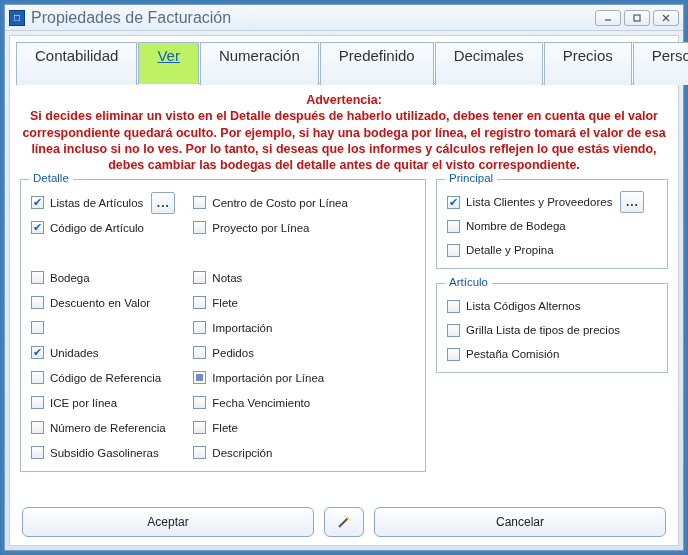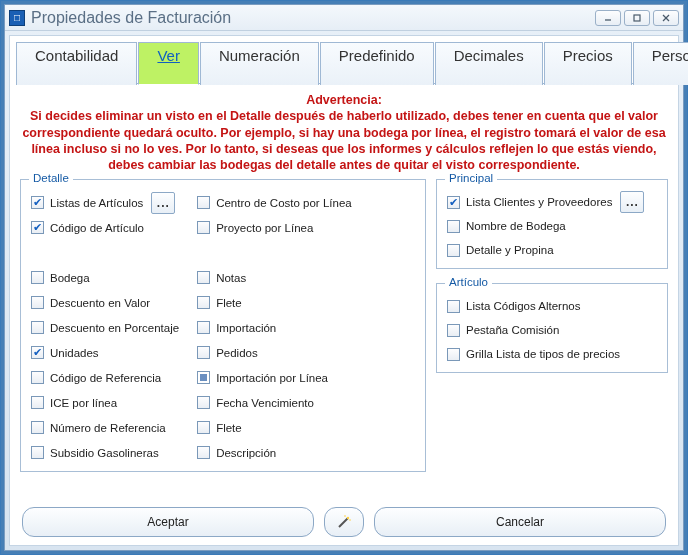--- a/index.html
+++ b/index.html
@@ -171,21 +171,21 @@
     margin-top: auto;
     padding: 10px 6px 2px 6px;
     display: flex;
     align-items: center;
     gap: 10px;
   }
   .btn {
     height: 30px;
     border: 1px solid #8ca8c6;
     background: linear-gradient(to bottom,#fdfeff,#e8eff6);
-    border-radius: 12px;
+    border-radius: 6px;
     cursor: pointer;
     display: inline-flex;
     align-items: center;
     justify-content: center;
     color: #222;
     font-size: 12px;
   }
   .btn.wide { flex: 1; }
   .btn.icon { width: 40px; }
 </style>
@@ -248,21 +248,20 @@
             <div class="chk-row">
               <span class="chk"></span>
               <span class="chk-label">Bodega</span>
             </div>
             <div class="chk-row">
               <span class="chk"></span>
               <span class="chk-label">Descuento en Valor</span>
             </div>
             <div class="chk-row">
               <span class="chk"></span>
-              <span class="chk-label">Descuento en Porcentaje</span>
             </div>
             <div class="chk-row">
               <span class="chk checked"></span>
               <span class="chk-label">Unidades</span>
             </div>
             <div class="chk-row">
               <span class="chk"></span>
               <span class="chk-label">Código de Referencia</span>
             </div>
             <div class="chk-row">
@@ -343,25 +342,25 @@
         </div>
         <div class="fieldset articulo">
           <span class="legend">Artículo</span>
           <div id="articulo-list">
               <div class="chk-row">
                 <span class="chk"></span>
                 <span class="chk-label">Lista Códigos Alternos</span>
               </div>
               <div class="chk-row">
                 <span class="chk"></span>
+                <span class="chk-label">Grilla Lista de tipos de precios</span>
+              </div>
+              <div class="chk-row">
+                <span class="chk"></span>
                 <span class="chk-label">Pestaña Comisión</span>
-              </div>
-              <div class="chk-row">
-                <span class="chk"></span>
-                <span class="chk-label">Grilla Lista de tipos de precios</span>
               </div>
             </div>
         </div>
       </div>
     </div>
 
     <div class="buttons">
       <div class="btn wide">Aceptar</div>
       <div class="btn icon">
         <svg width="16" height="16" viewBox="0 0 16 16">

